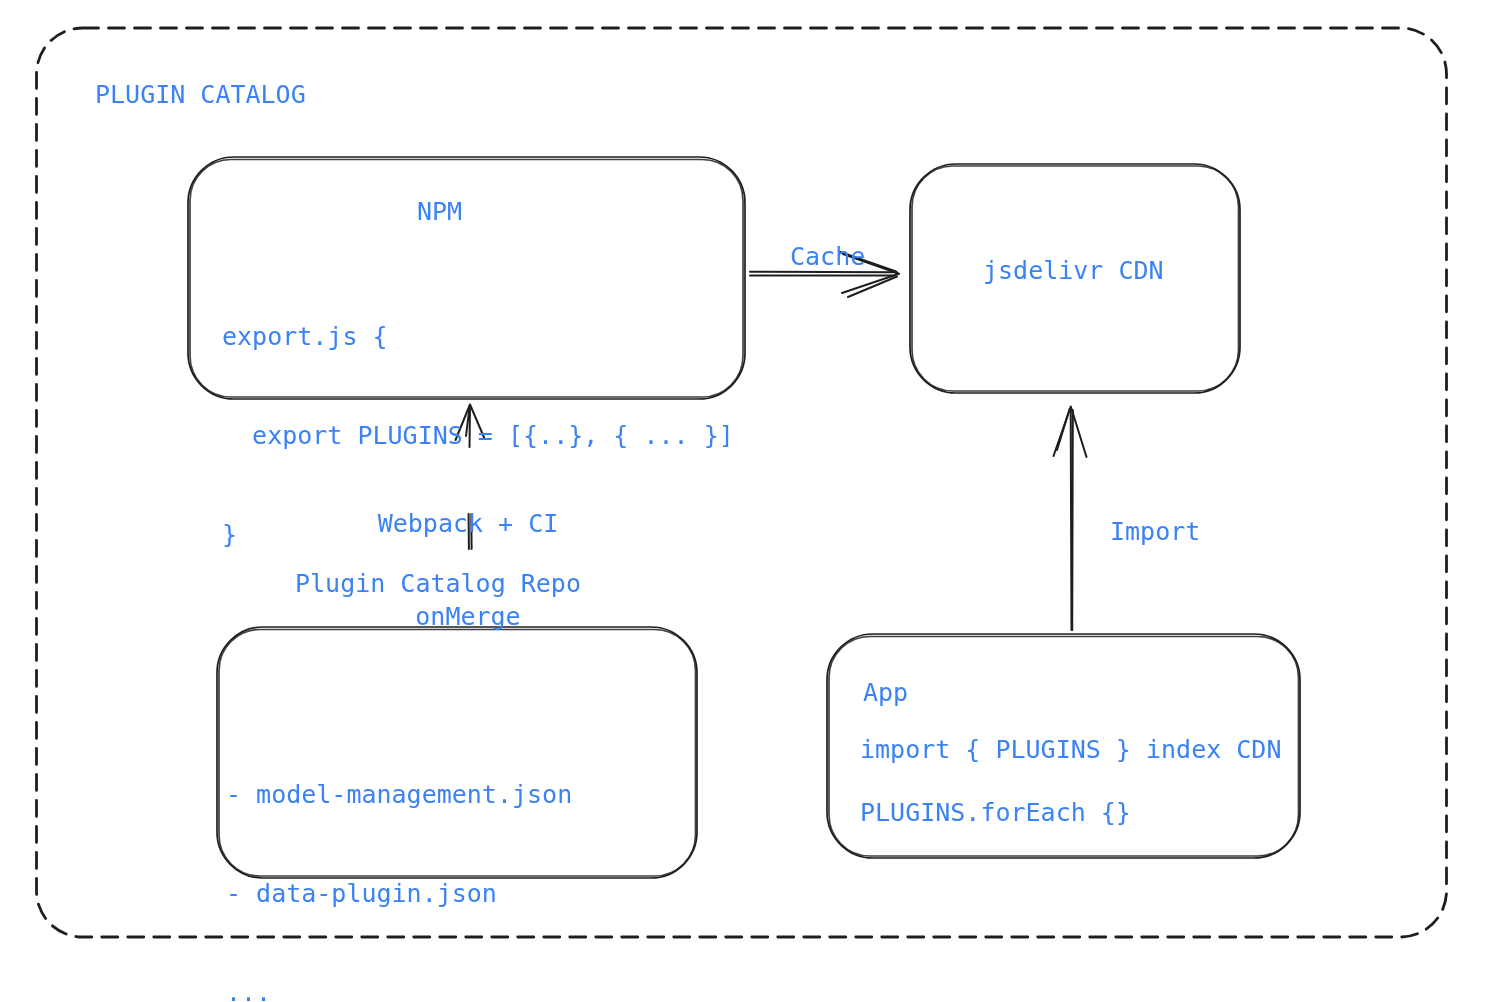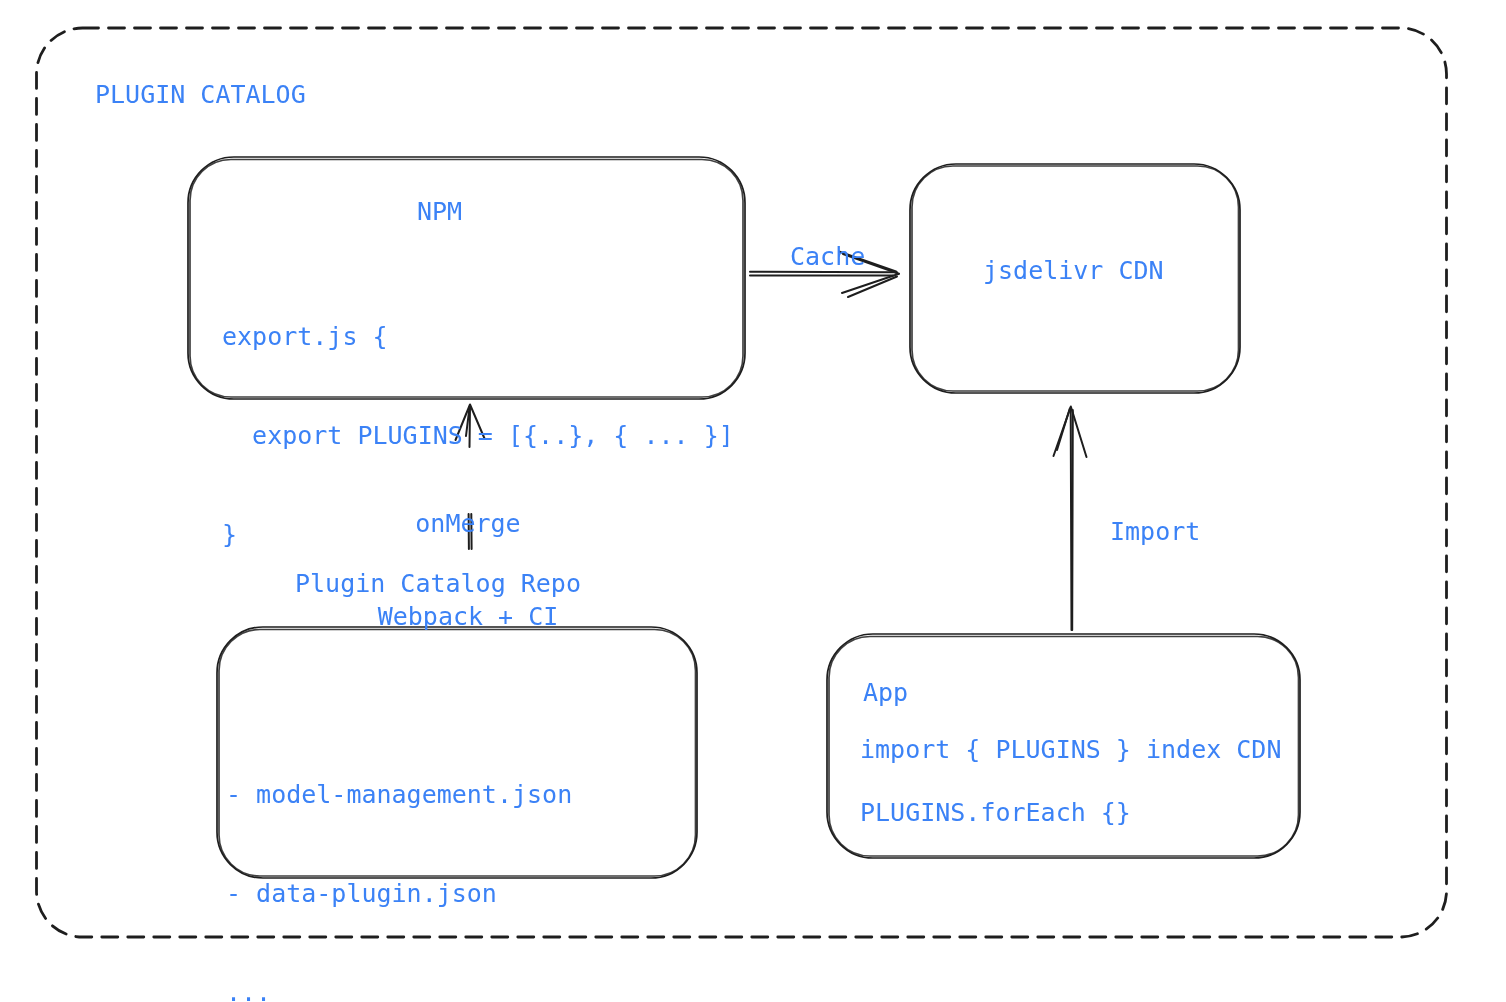--- a/index.html
+++ b/index.html
@@ -94,22 +94,22 @@
     <div>export.js {</div>
     <div>  export PLUGINS = [{..}, { ... }]</div>
     <div>}</div>
   </div>
 
   <div class="txt" style="left:983px; top:254px;">jsdelivr CDN</div>
 
   <div class="txt" style="left:790px; top:200px;margin-top:40px;">Cache</div>
 
   <div class="txt centered" style="left:358px; top:446px; width:220px; line-height:31px;">
+    <div>Webpack + CI</div>
     <div>onMerge</div>
-    <div>Webpack + CI</div>
   </div>
 
   <div class="txt" style="left:1110px; top:515px;">Import</div>
 
   <div class="txt" style="left:295px; top:567px;">Plugin Catalog Repo</div>
   <div class="txt" style="left:226px; top:712px;">
     <div>- model-management.json</div>
     <div>- data-plugin.json</div>
     <div>...</div>
   </div>

